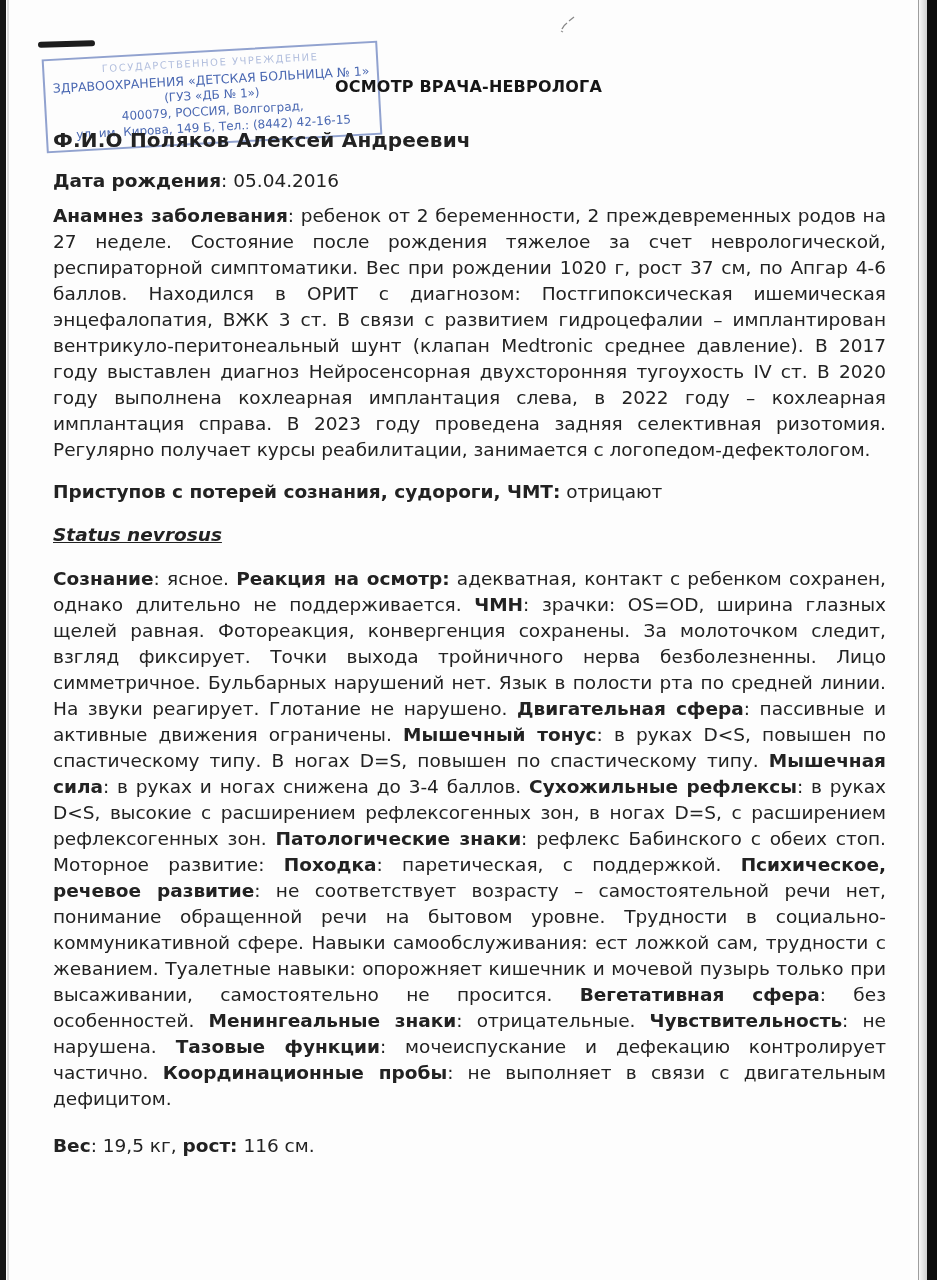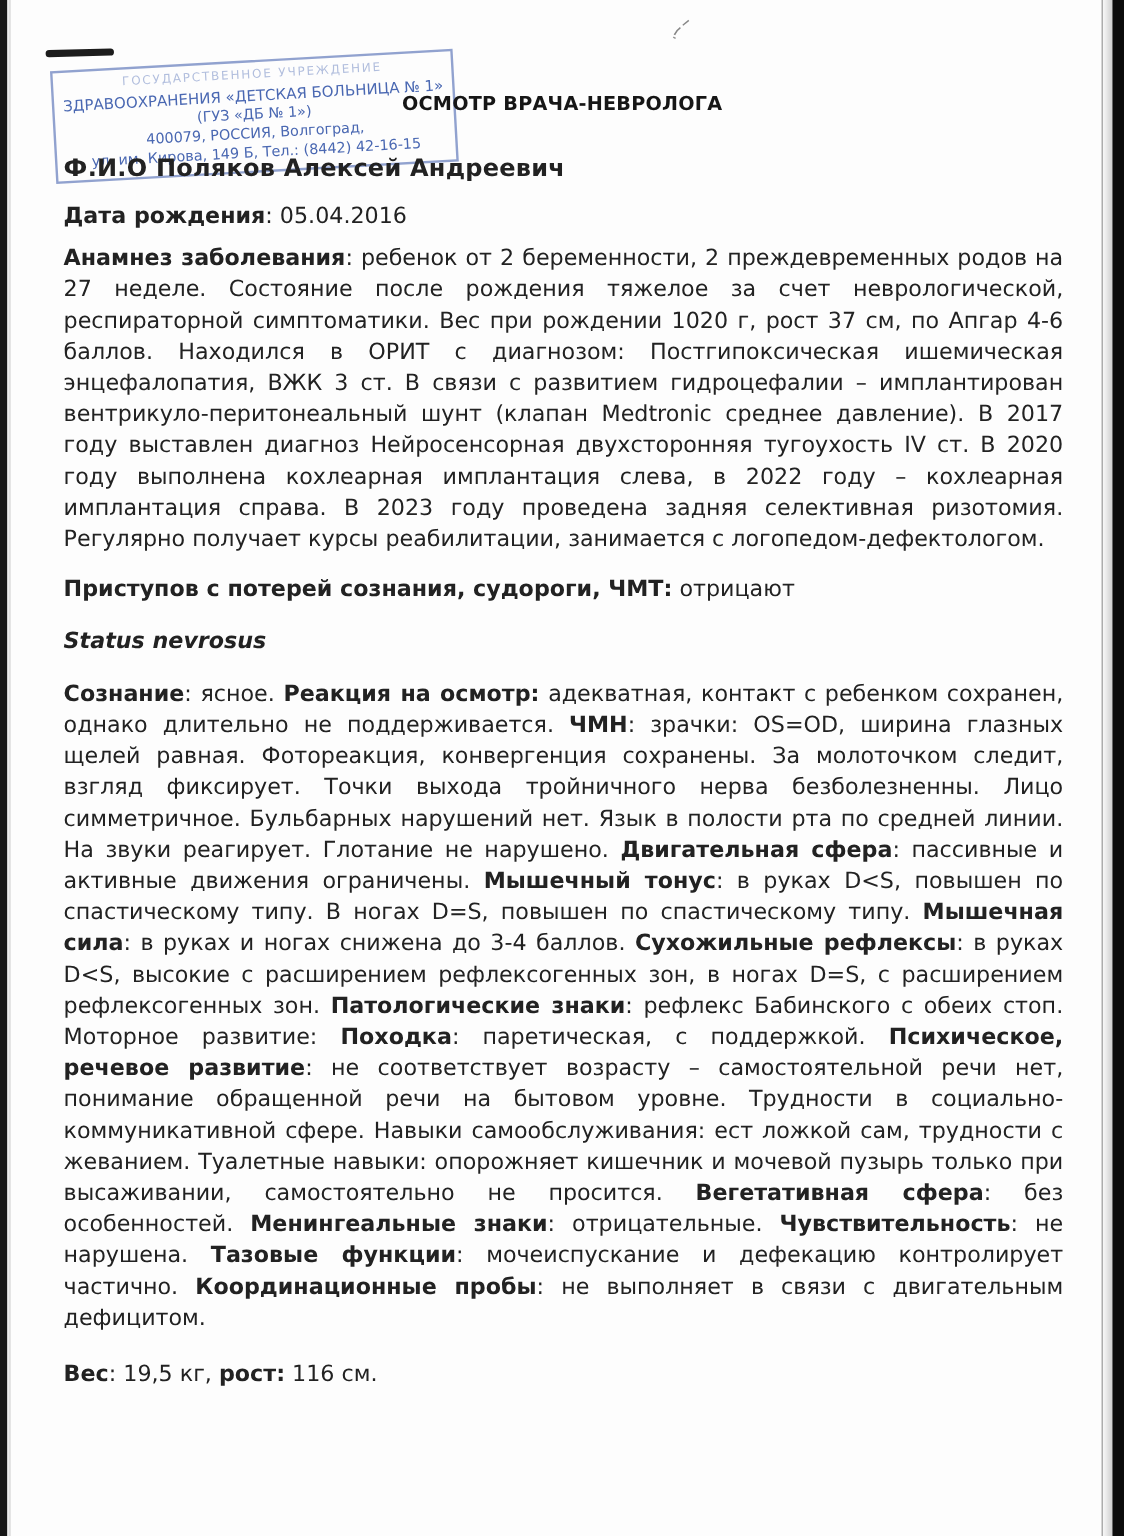--- a/index.html
+++ b/index.html
@@ -47,21 +47,21 @@
   .content {
     position:absolute; left:53px; top:0; width:833px;
     font-size:18.5px; line-height:26px; color:#222; padding-top:127px;
   }
   .content p { text-align:justify; }
   .fio      { margin-top:0; font-weight:bold; font-size:20px; letter-spacing:.2px; text-align:center; }
   .birth    { margin-top:15px; }
   .complaints { margin-top:14px; }
   .anamnesis  { margin-top:9px; }
   .seizures   { margin-top:16px; }
-  .status-h   { margin-top:17px; font-weight:bold; font-style:italic; text-align:center; }
+  .status-h   { margin-top:17px; font-weight:bold; font-style:italic; text-decoration:underline; text-align:center; }
   .status     { margin-top:18px; }
   .weight     { margin-top:21px; }
   b { font-weight:bold; }
 </style>
 </head>
 <body>
 
 <div class="page">
 
   <div class="edge-left"></div>

